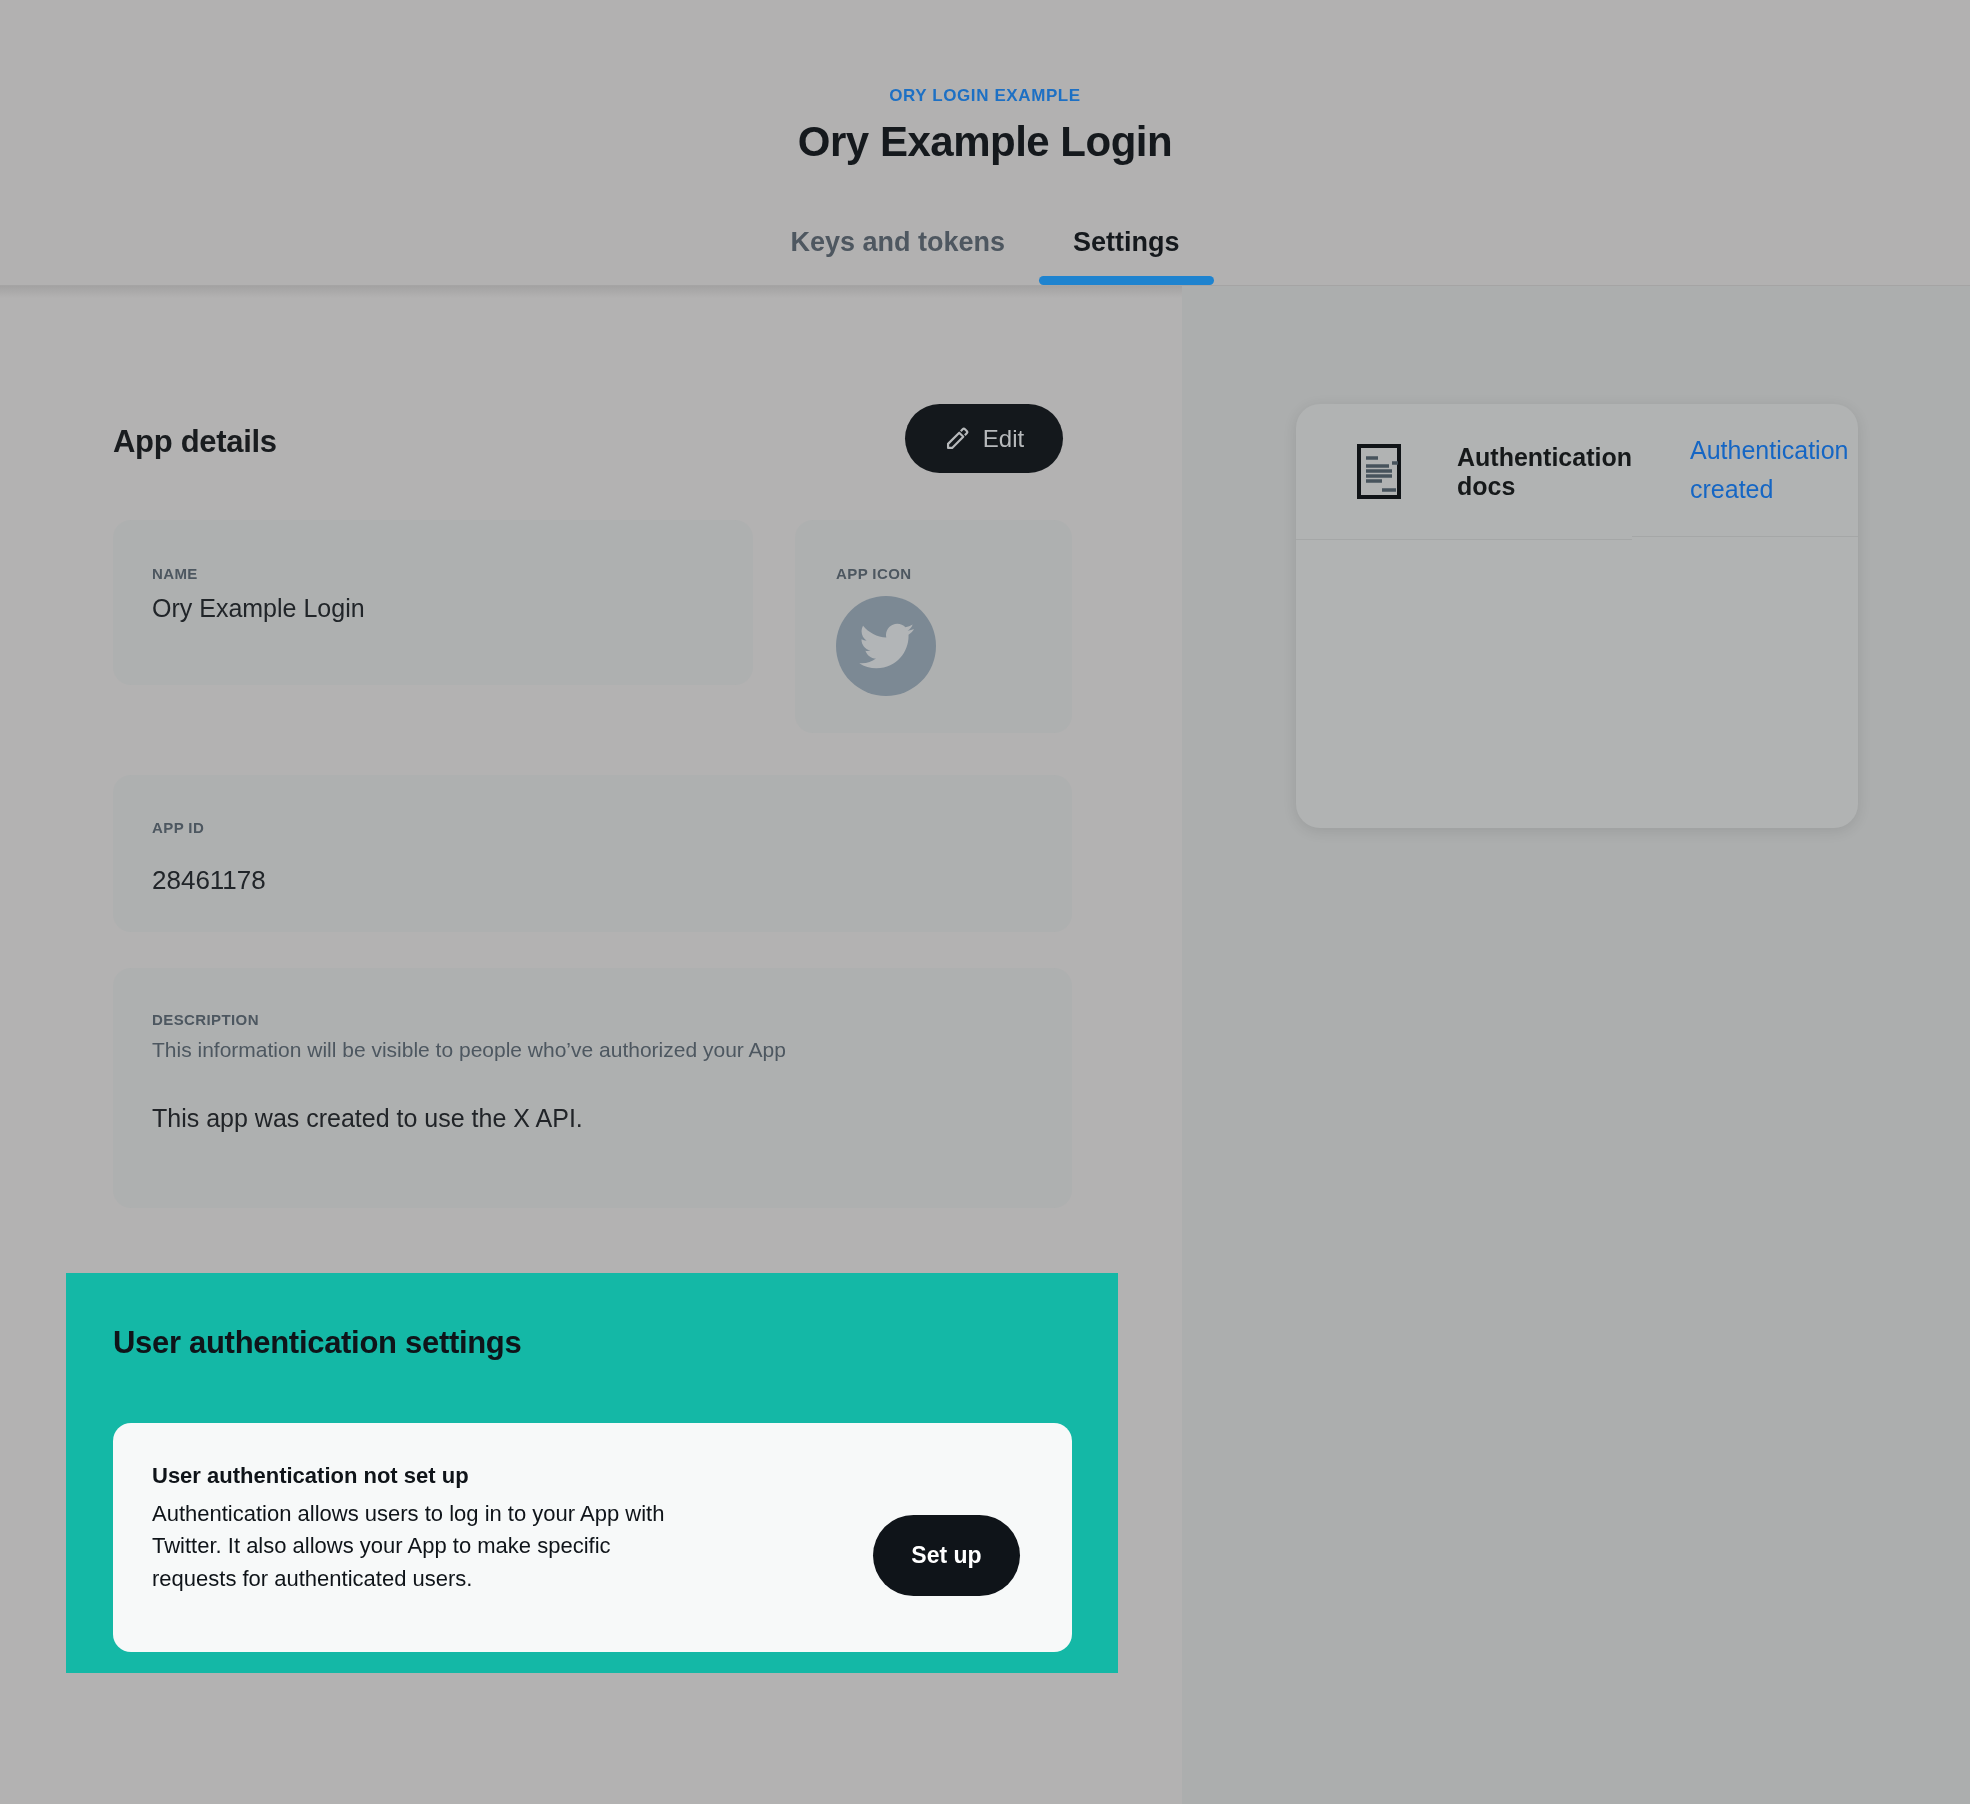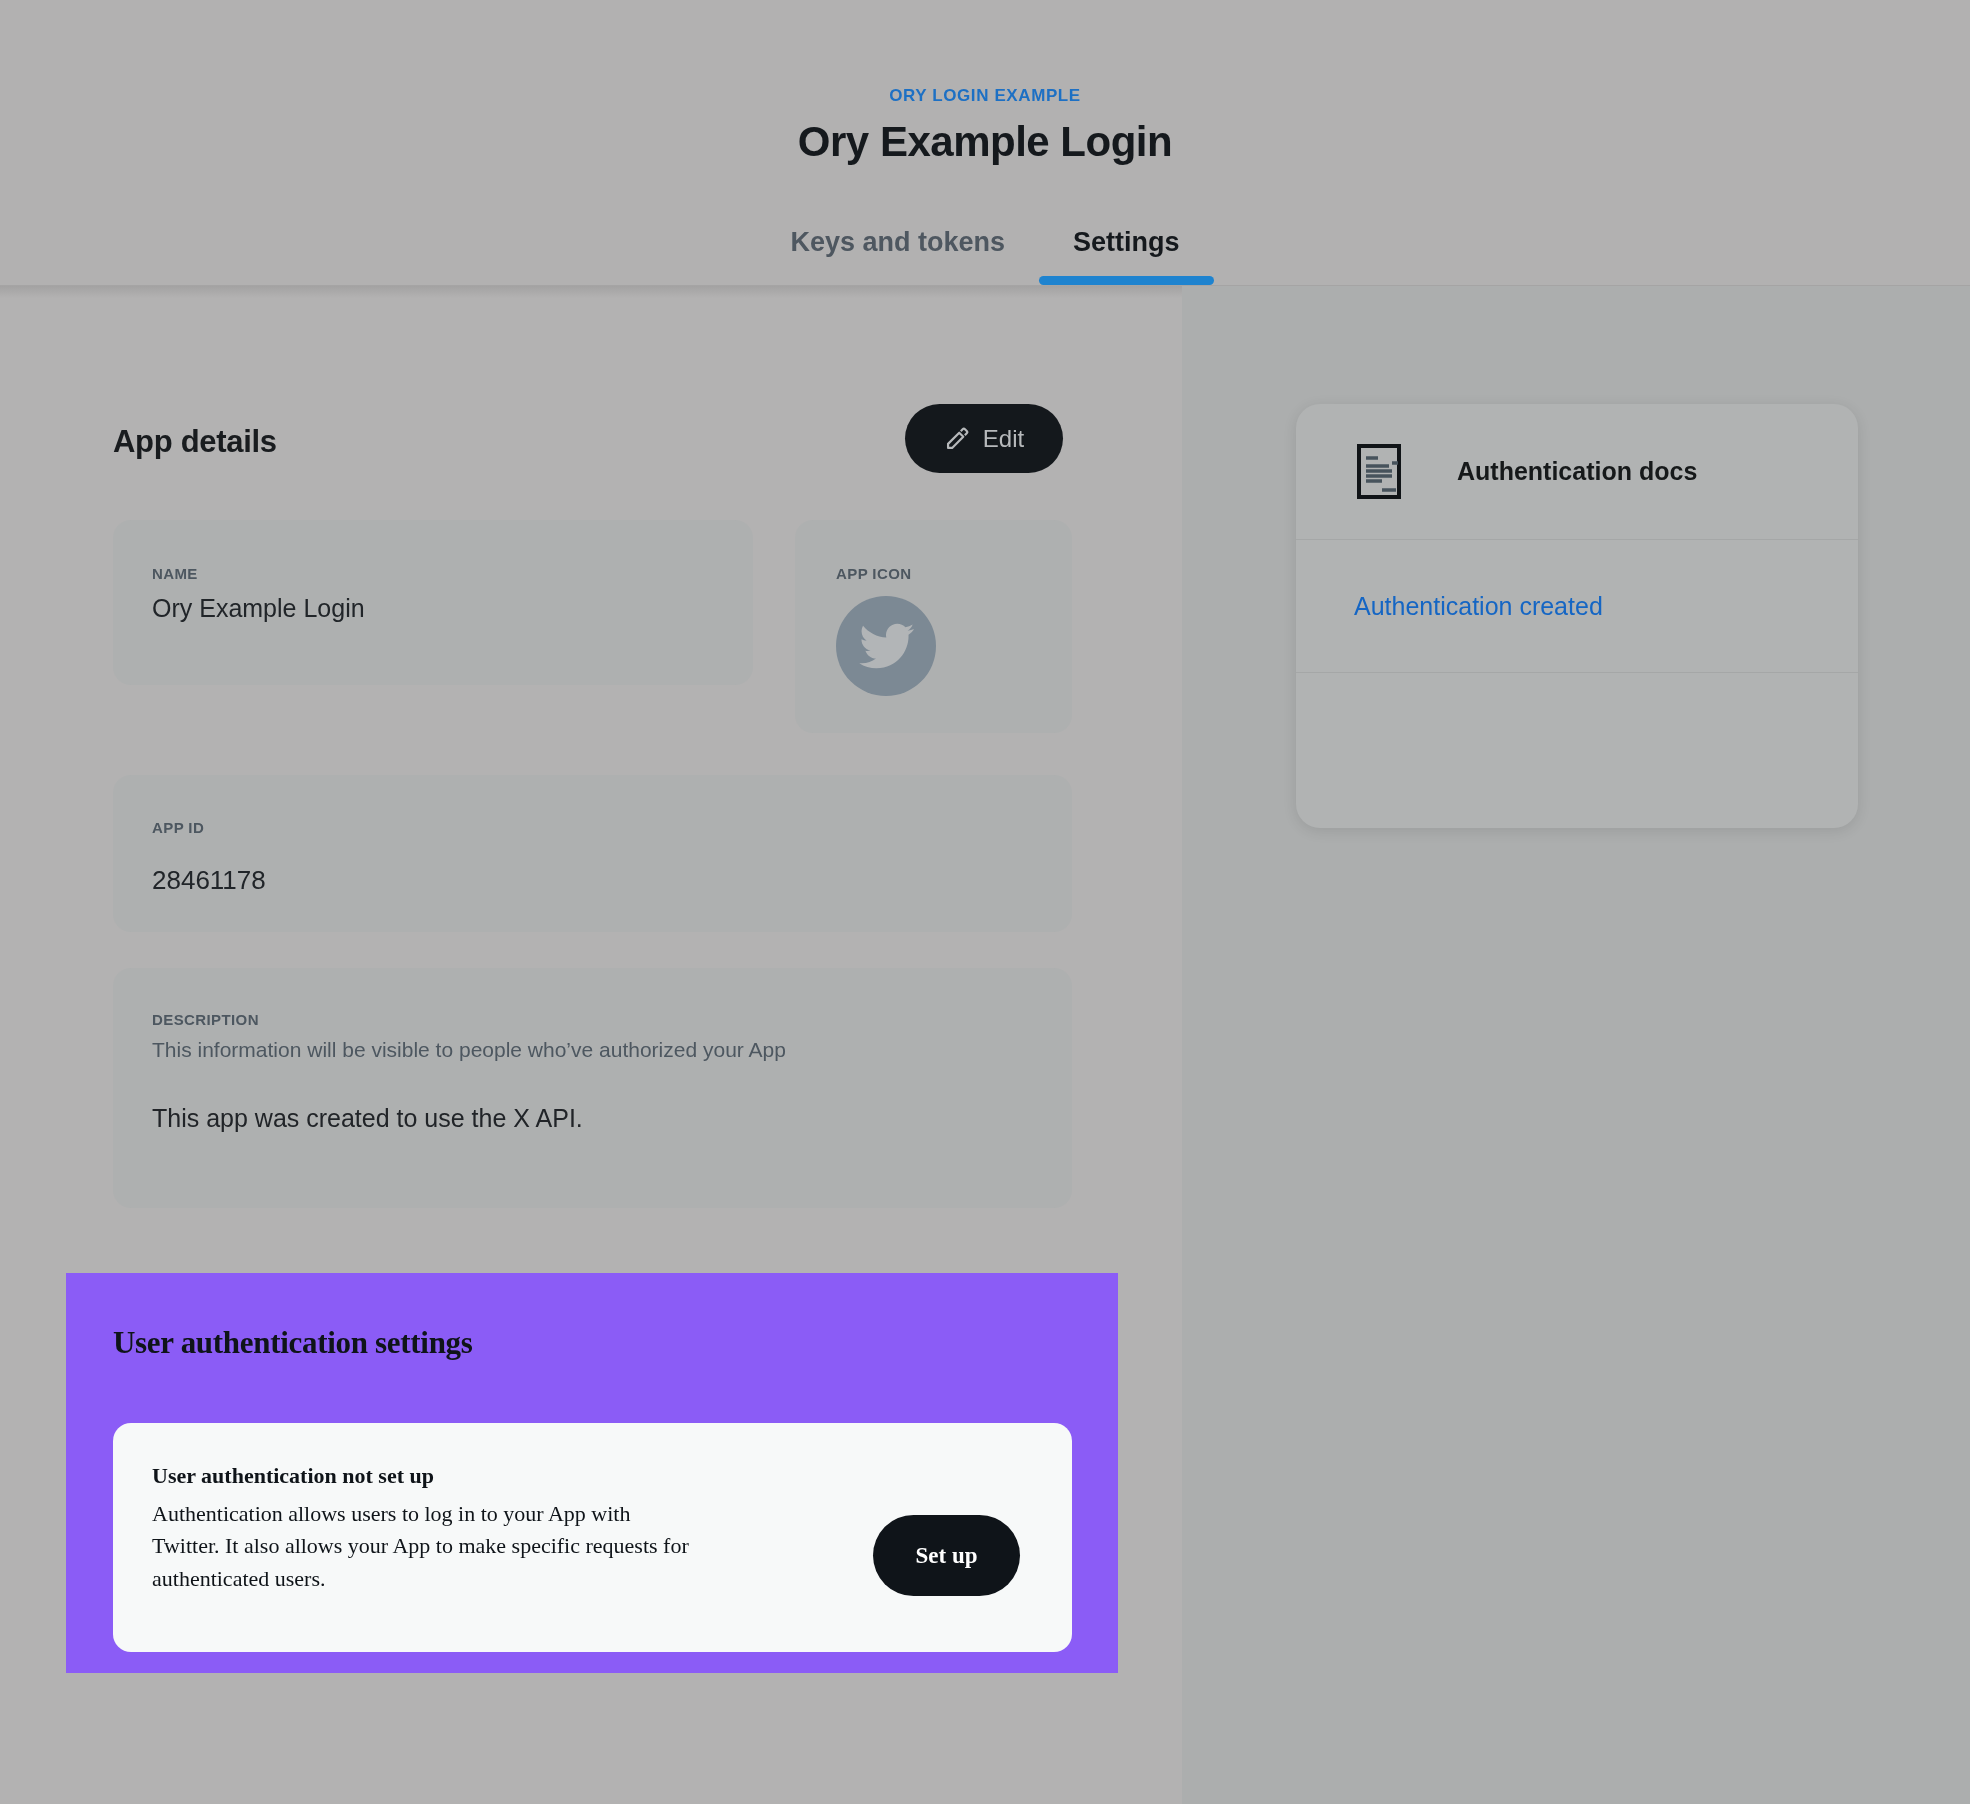--- a/index.html
+++ b/index.html
@@ -59,42 +59,42 @@
   .avatar-circle{
     width:100px;height:100px;border-radius:50%;background:#7c8994;margin-top:14px;
     display:flex;align-items:center;justify-content:center;
   }
   .appid-card{left:113px;top:775px;width:959px;height:157px;padding:44px 0 0 39px;}
   .appid-card .field-value{font-size:26px;margin-top:29px;}
   .desc-card{left:113px;top:968px;width:959px;height:240px;padding:43px 39px 0 39px;}
   .desc-hint{font-size:21px;color:#4d5760;margin-top:10px;}
   .desc-value{font-size:25px;color:#212428;margin-top:42px;}
   
-  .spotlight{position:absolute;left:66px;top:1273px;width:1052px;height:400px;background:#8b5cf6;font-family:Liberation Serif, serif;}
+  .spotlight{position:absolute;left:66px;top:1273px;width:1052px;height:400px;background:#14b8a6;}
   .spotlight-heading{
     position:absolute;left:47px;top:52px;font-size:31px;font-weight:700;color:#0f1419;letter-spacing:-.3px;
   }
   .auth-card{
     position:absolute;left:47px;top:150px;width:959px;height:229px;background:#f7f9f9;border-radius:18px;
     padding:40px 48px 0 39px;
   }
   .auth-card-title{font-size:22px;font-weight:700;color:#0f1419;}
   .auth-card-body{
     font-size:22px;color:#0f1419;line-height:1.47;margin-top:9px;max-width:545px;
   }
   .setup-btn{
     position:absolute;right:52px;top:92px;min-width:147px;height:81px;border-radius:41px;
     background:#0f1419;color:#ffffff;border:none;font-size:23px;font-weight:700;
     padding:0 36px;cursor:pointer;font-family:inherit;
   }
   
   .docs-card{
     position:absolute;left:1296px;top:404px;width:562px;height:424px;border-radius:24px;
     background:#b1b3b3;box-shadow:0 3px 14px rgba(0,0,0,.10);overflow:hidden;
-    display:flex;flex-direction:column;
+    display:flex;flex-direction:row;
   }
   .docs-header{
     height:136px;display:flex;align-items:center;gap:55px;padding-left:60px;
     border-bottom:1px solid #a5a7a7;
   }
   .docs-title{font-size:25px;font-weight:700;color:#16191a;}
   .docs-row{
     display:flex;align-items:center;padding-left:58px;cursor:pointer;
   }
   .docs-row-1{height:133px;border-bottom:1px solid #a5a7a7;}

